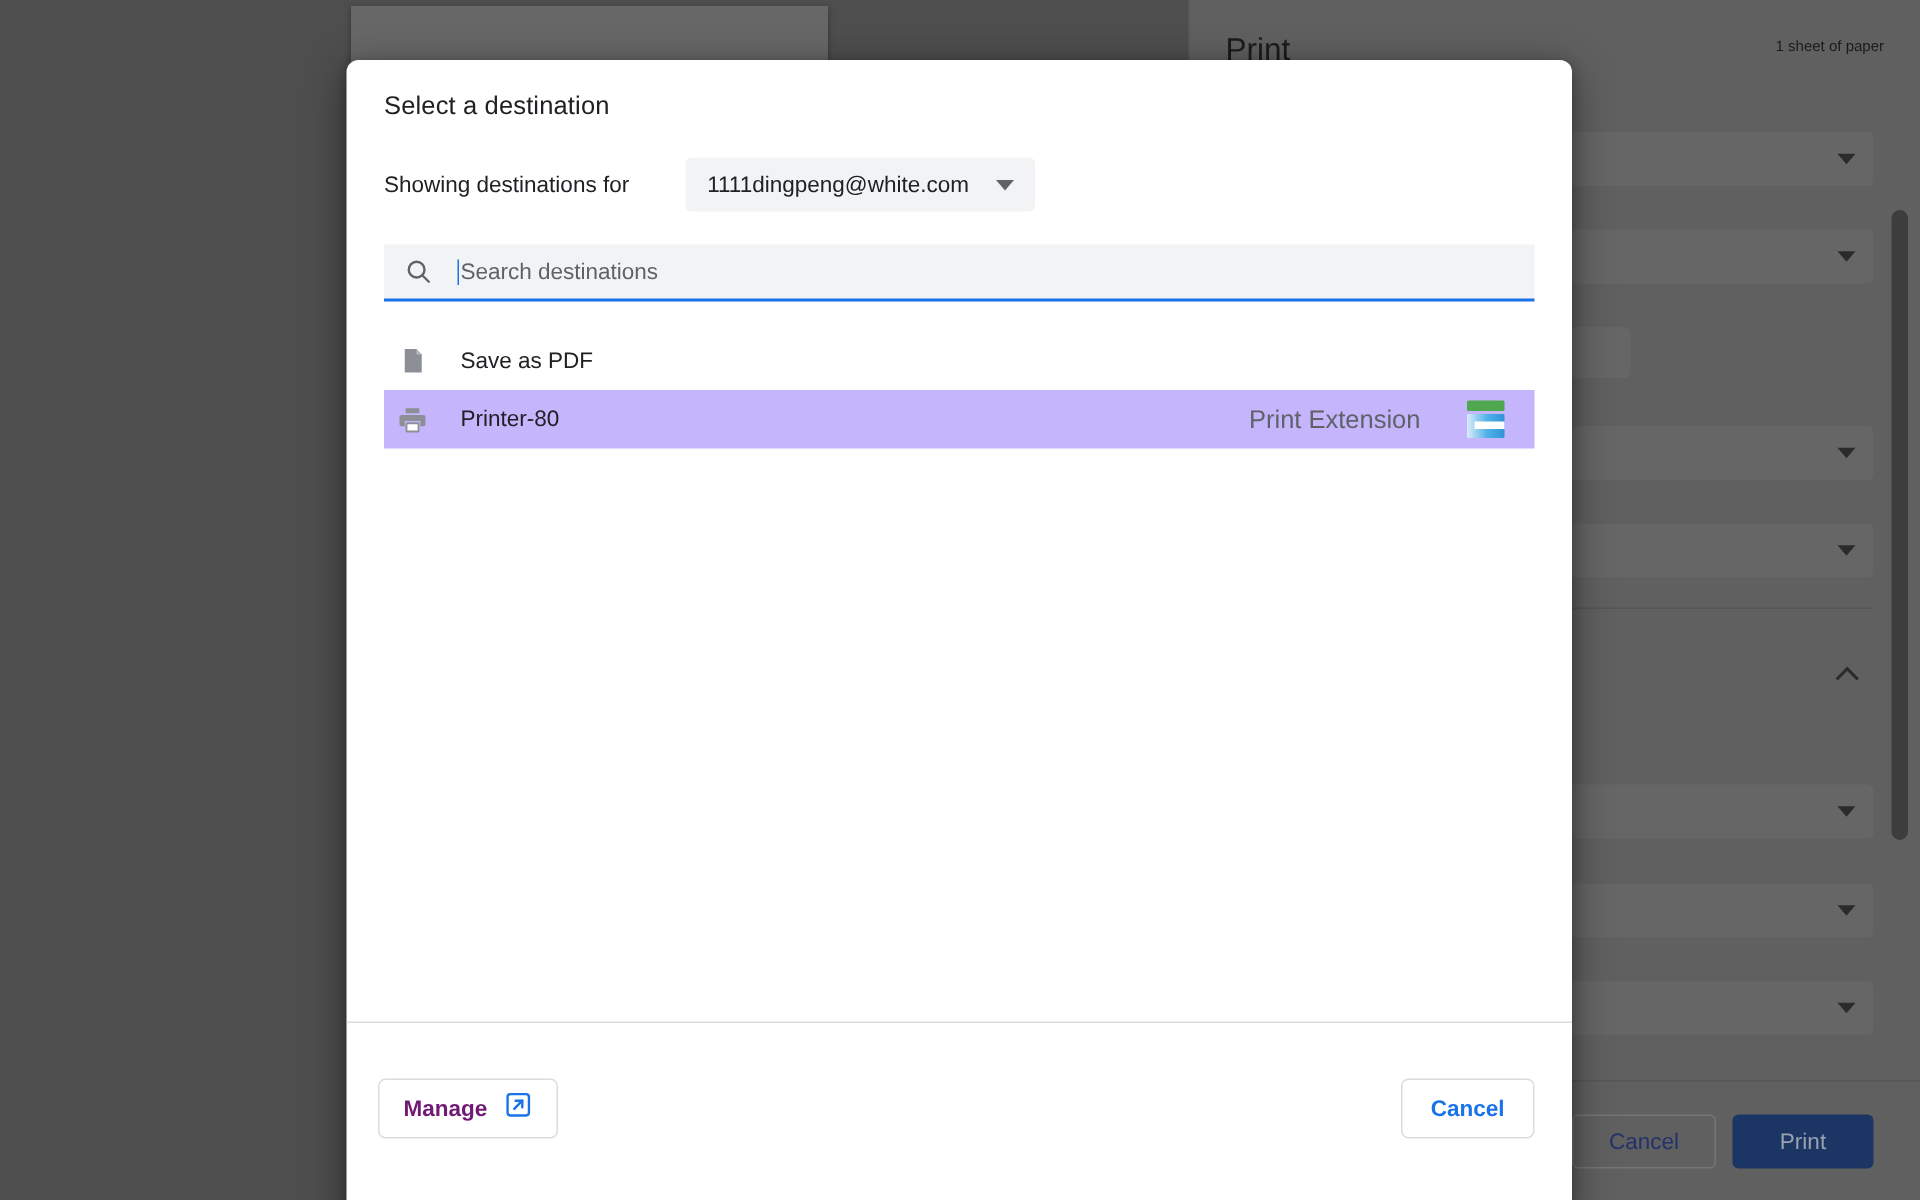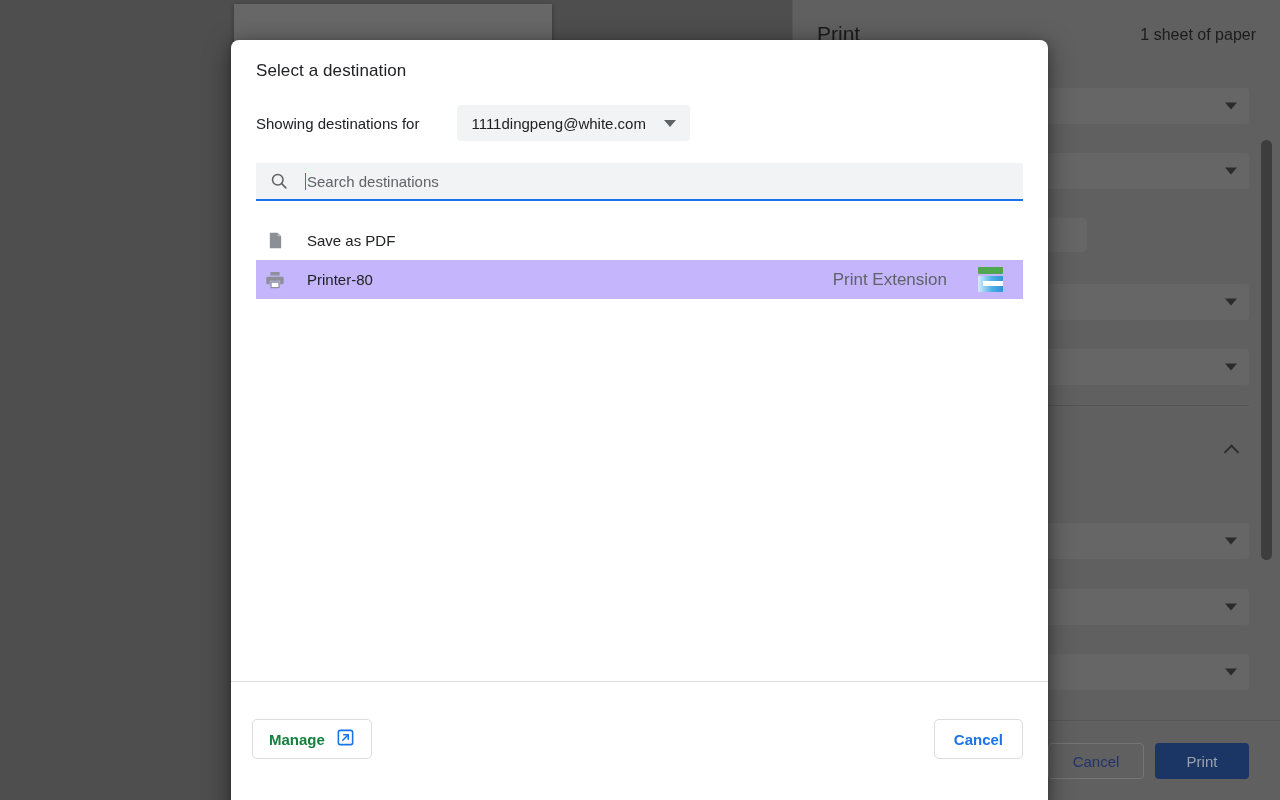--- a/index.html
+++ b/index.html
@@ -54,21 +54,21 @@
   }
   .sp-title {
     font-size: 21px;
     color: #1b1b1b;
     font-weight: 400;
   }
   .sp-sheets {
     position: absolute;
     right: 0;
     top: 4px;
-    font-size: 16px;
+    font-size: 10px;
     color: #1b1b1b;
   }
 
   .sp-scroll-track {
     position: absolute;
     right: 4px;
     top: 70px;
     width: 12px;
     height: 620px;
   }
@@ -346,21 +346,21 @@
     border: 1px solid #dadce0;
     border-radius: 5px;
     background: #fff;
     display: flex;
     align-items: center;
     gap: 11px;
     cursor: pointer;
   }
   .manage-label {
     font-size: 15px;
-    color: #15803d;
+    color: #701a75;
     font-weight: bold;
   }
   .cancel-btn {
     position: absolute;
     right: 25px;
     top: 37px;
     height: 40px;
     padding: 0 19px;
     border: 1px solid #dadce0;
     border-radius: 5px;

